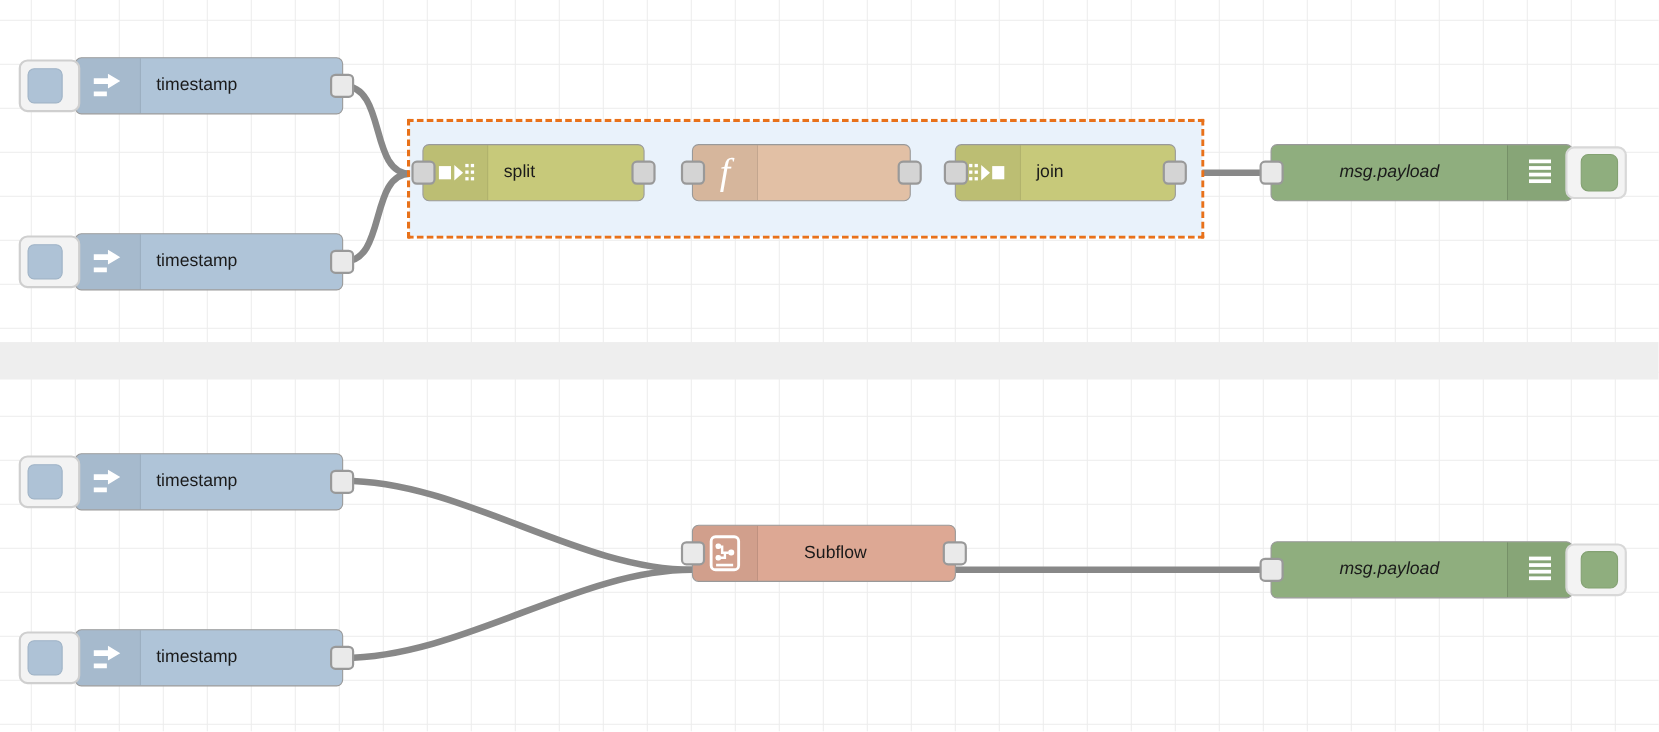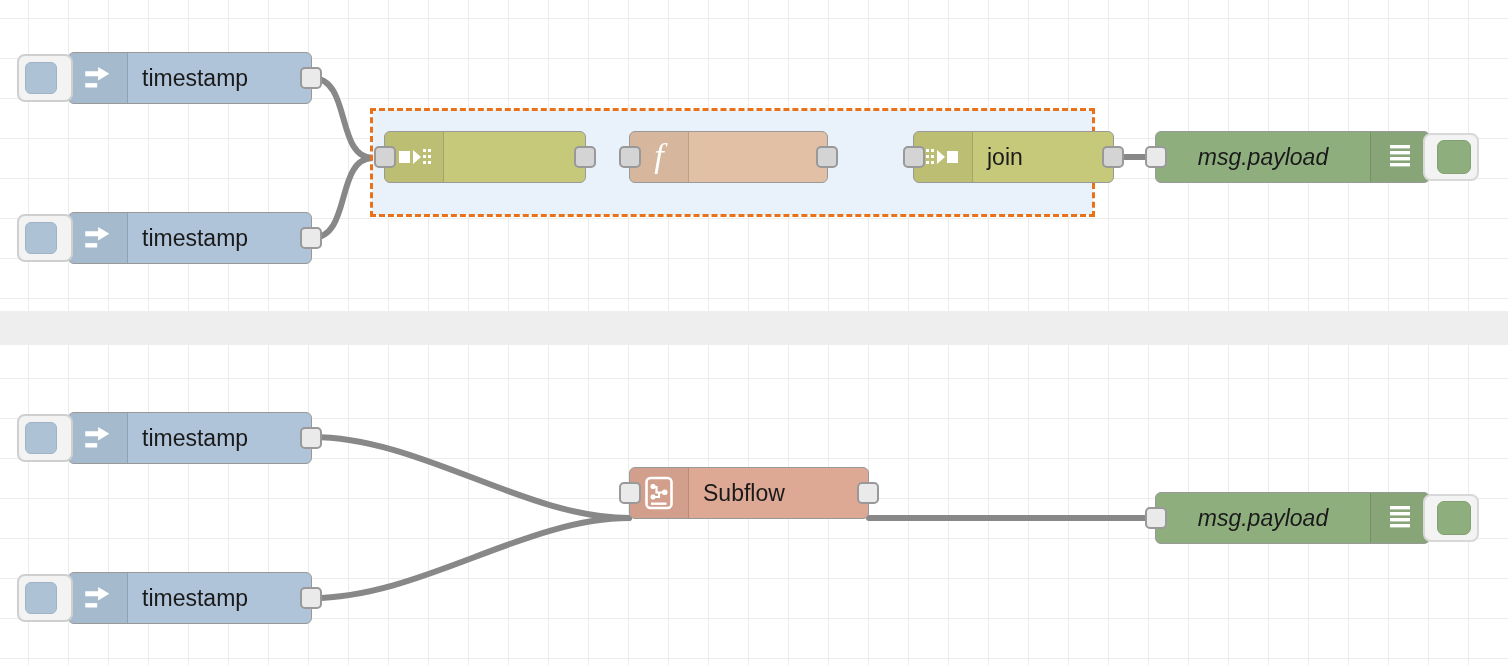--- a/index.html
+++ b/index.html
@@ -81,21 +81,21 @@
     border-top-left-radius: 0;
     border-bottom-left-radius: 0;
     border-top-right-radius: 5px;
     border-bottom-right-radius: 5px;
   }
   .node .label {
     flex: 1 1 auto;
     display: flex;
     align-items: center;
     padding: 0 14px;
-    font-size: 23px;
+    font-size: 16px;
     color: #1a1a1a;
     white-space: nowrap;
   }
   .node .label.center {
     justify-content: center;
     font-style: italic;
   }
   
   .port {
     position: absolute;
@@ -224,36 +224,37 @@
         <rect x="3" y="7" width="11" height="12" fill="#ffffff"></rect>
         <path d="M17 6 L25 13 L17 20 Z" fill="#ffffff"></path>
         <rect x="27" y="5" width="3" height="3" fill="#ffffff"></rect>
         <rect x="32" y="5" width="3" height="3" fill="#ffffff"></rect>
         <rect x="27" y="11" width="3" height="3" fill="#ffffff"></rect>
         <rect x="32" y="11" width="3" height="3" fill="#ffffff"></rect>
         <rect x="27" y="17" width="3" height="3" fill="#ffffff"></rect>
         <rect x="32" y="17" width="3" height="3" fill="#ffffff"></rect>
       </svg>
     </div>
+    <div class="label">split</div>
     <div class="port in"></div>
     <div class="port out"></div>
   </div>
 
   <div class="node" style="left:629px; top:131px; width:199px; background:#e2c0a5;">
     <div class="icon-box">
       <svg class="ic" width="32" height="38" viewBox="0 0 32 38">
         <text x="16" y="29" font-family="Liberation Serif, serif" font-size="34" font-style="italic" fill="#ffffff" text-anchor="middle">f</text>
       </svg>
     </div>
     <div class="label"></div>
     <div class="port in"></div>
     <div class="port out"></div>
   </div>
 
-  <div class="node" style="left:913px; top:131px; width:201px; background:#c7c97a;">
+  <div class="node" style="left:868px; top:131px; width:201px; background:#c7c97a;">
     <div class="icon-box">
       <svg class="ic" width="36" height="26" viewBox="0 0 36 26">
         <rect x="1" y="5" width="3" height="3" fill="#ffffff"></rect>
         <rect x="6" y="5" width="3" height="3" fill="#ffffff"></rect>
         <rect x="1" y="11" width="3" height="3" fill="#ffffff"></rect>
         <rect x="6" y="11" width="3" height="3" fill="#ffffff"></rect>
         <rect x="1" y="17" width="3" height="3" fill="#ffffff"></rect>
         <rect x="6" y="17" width="3" height="3" fill="#ffffff"></rect>
         <path d="M12 6 L20 13 L12 20 Z" fill="#ffffff"></path>
         <rect x="22" y="7" width="11" height="12" fill="#ffffff"></rect>
@@ -301,21 +302,21 @@
     <div class="icon-box">
       <svg class="ic" width="34" height="34" viewBox="0 0 24 24">
         <path fill="#ffffff" d="M3 7.2h9.1V4.3L20 9.0l-7.9 4.7v-2.9H3z"></path>
         <path fill="#ffffff" d="M3 15.6h8.4v3.1H3z"></path>
       </svg>
     </div>
     <div class="label">timestamp</div>
     <div class="port out light"></div>
   </div>
 
-  <div class="node" style="left:629px; top:467px; width:240px; background:#dda894;">
+  <div class="node" style="left:629px; top:477px; width:240px; background:#dda894;gap:28px;">
     <div class="icon-box">
       <svg class="ic" width="34" height="36" viewBox="0 0 34 36">
         <rect x="4.5" y="3" width="25" height="30" rx="4" ry="4" fill="none" stroke="#ffffff" stroke-width="2.6"></rect>
         <path d="M9.5 12 H14.5 V17.5 H20.5" fill="none" stroke="#ffffff" stroke-width="2.2"></path>
         <path d="M9.5 22 H17 V17.5" fill="none" stroke="#ffffff" stroke-width="2.2"></path>
         <rect x="8.5" y="9" width="5" height="5" rx="2" ry="2" fill="#ffffff"></rect>
         <rect x="20" y="14.5" width="5.5" height="5.5" rx="2.5" ry="2.5" fill="#ffffff"></rect>
         <rect x="8.5" y="19.5" width="5" height="5" rx="2" ry="2" fill="#ffffff"></rect>
         <rect x="9" y="27.5" width="15.5" height="2.4" fill="#ffffff"></rect>
       </svg>

